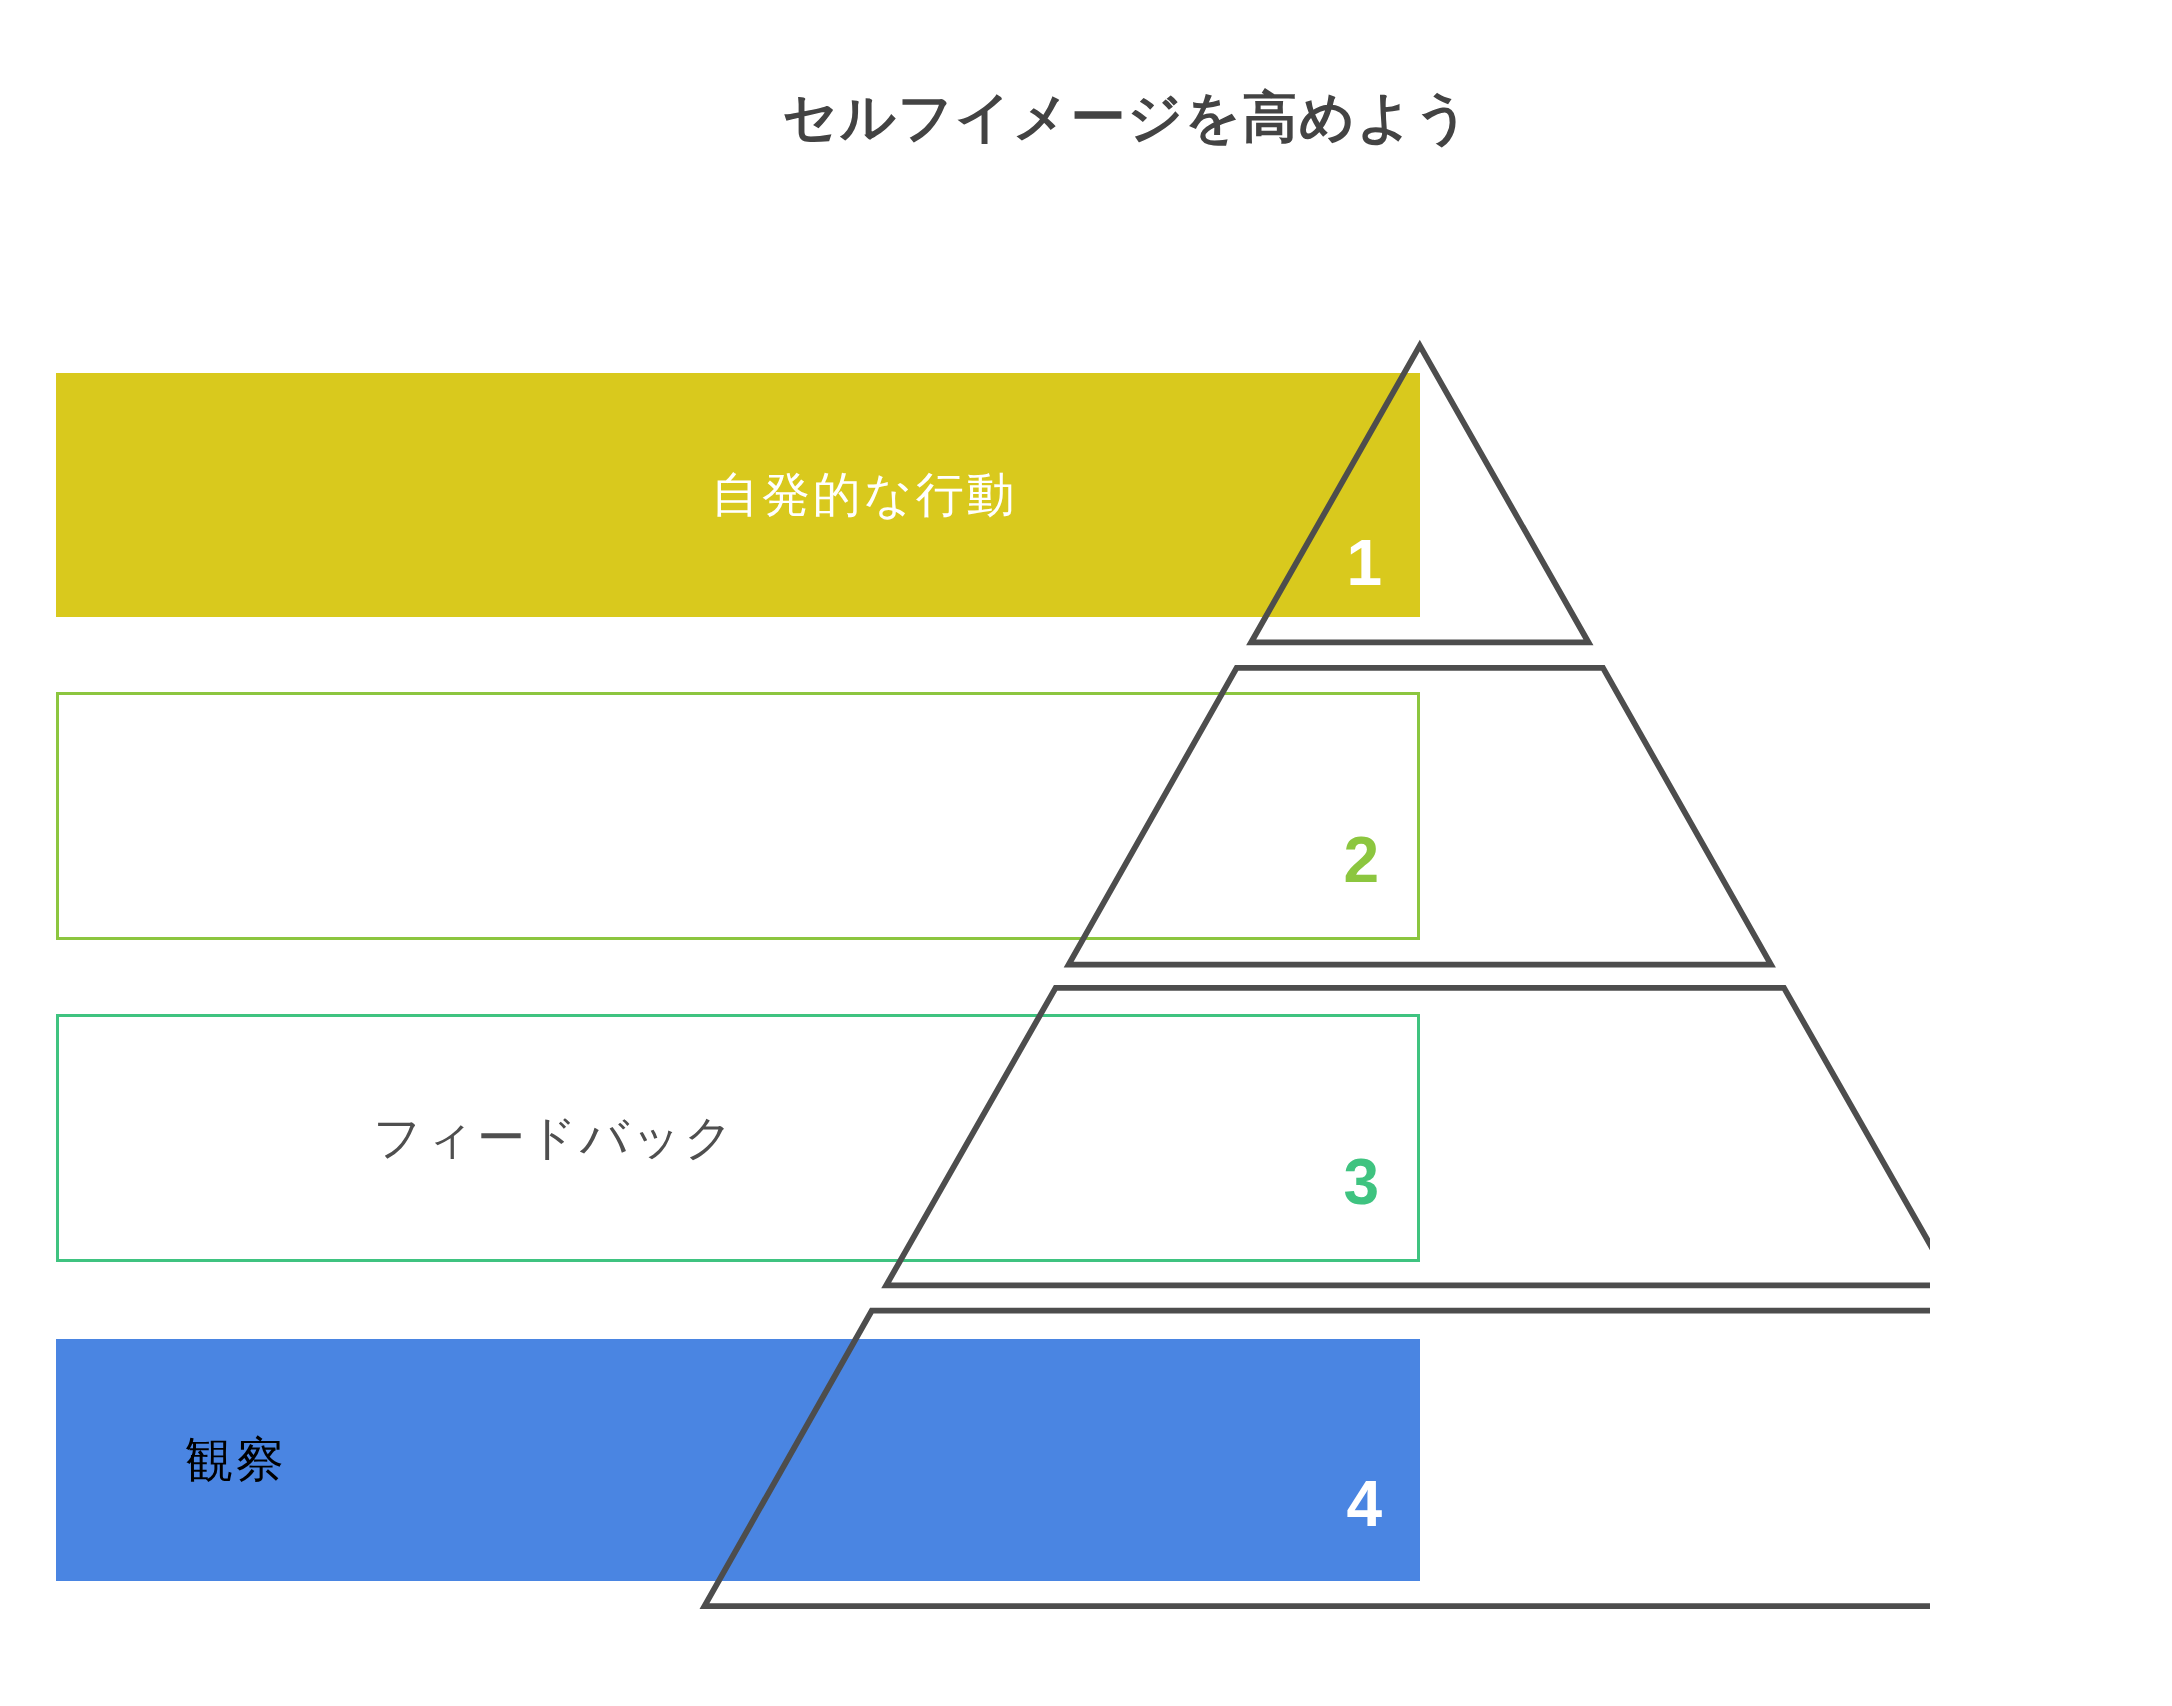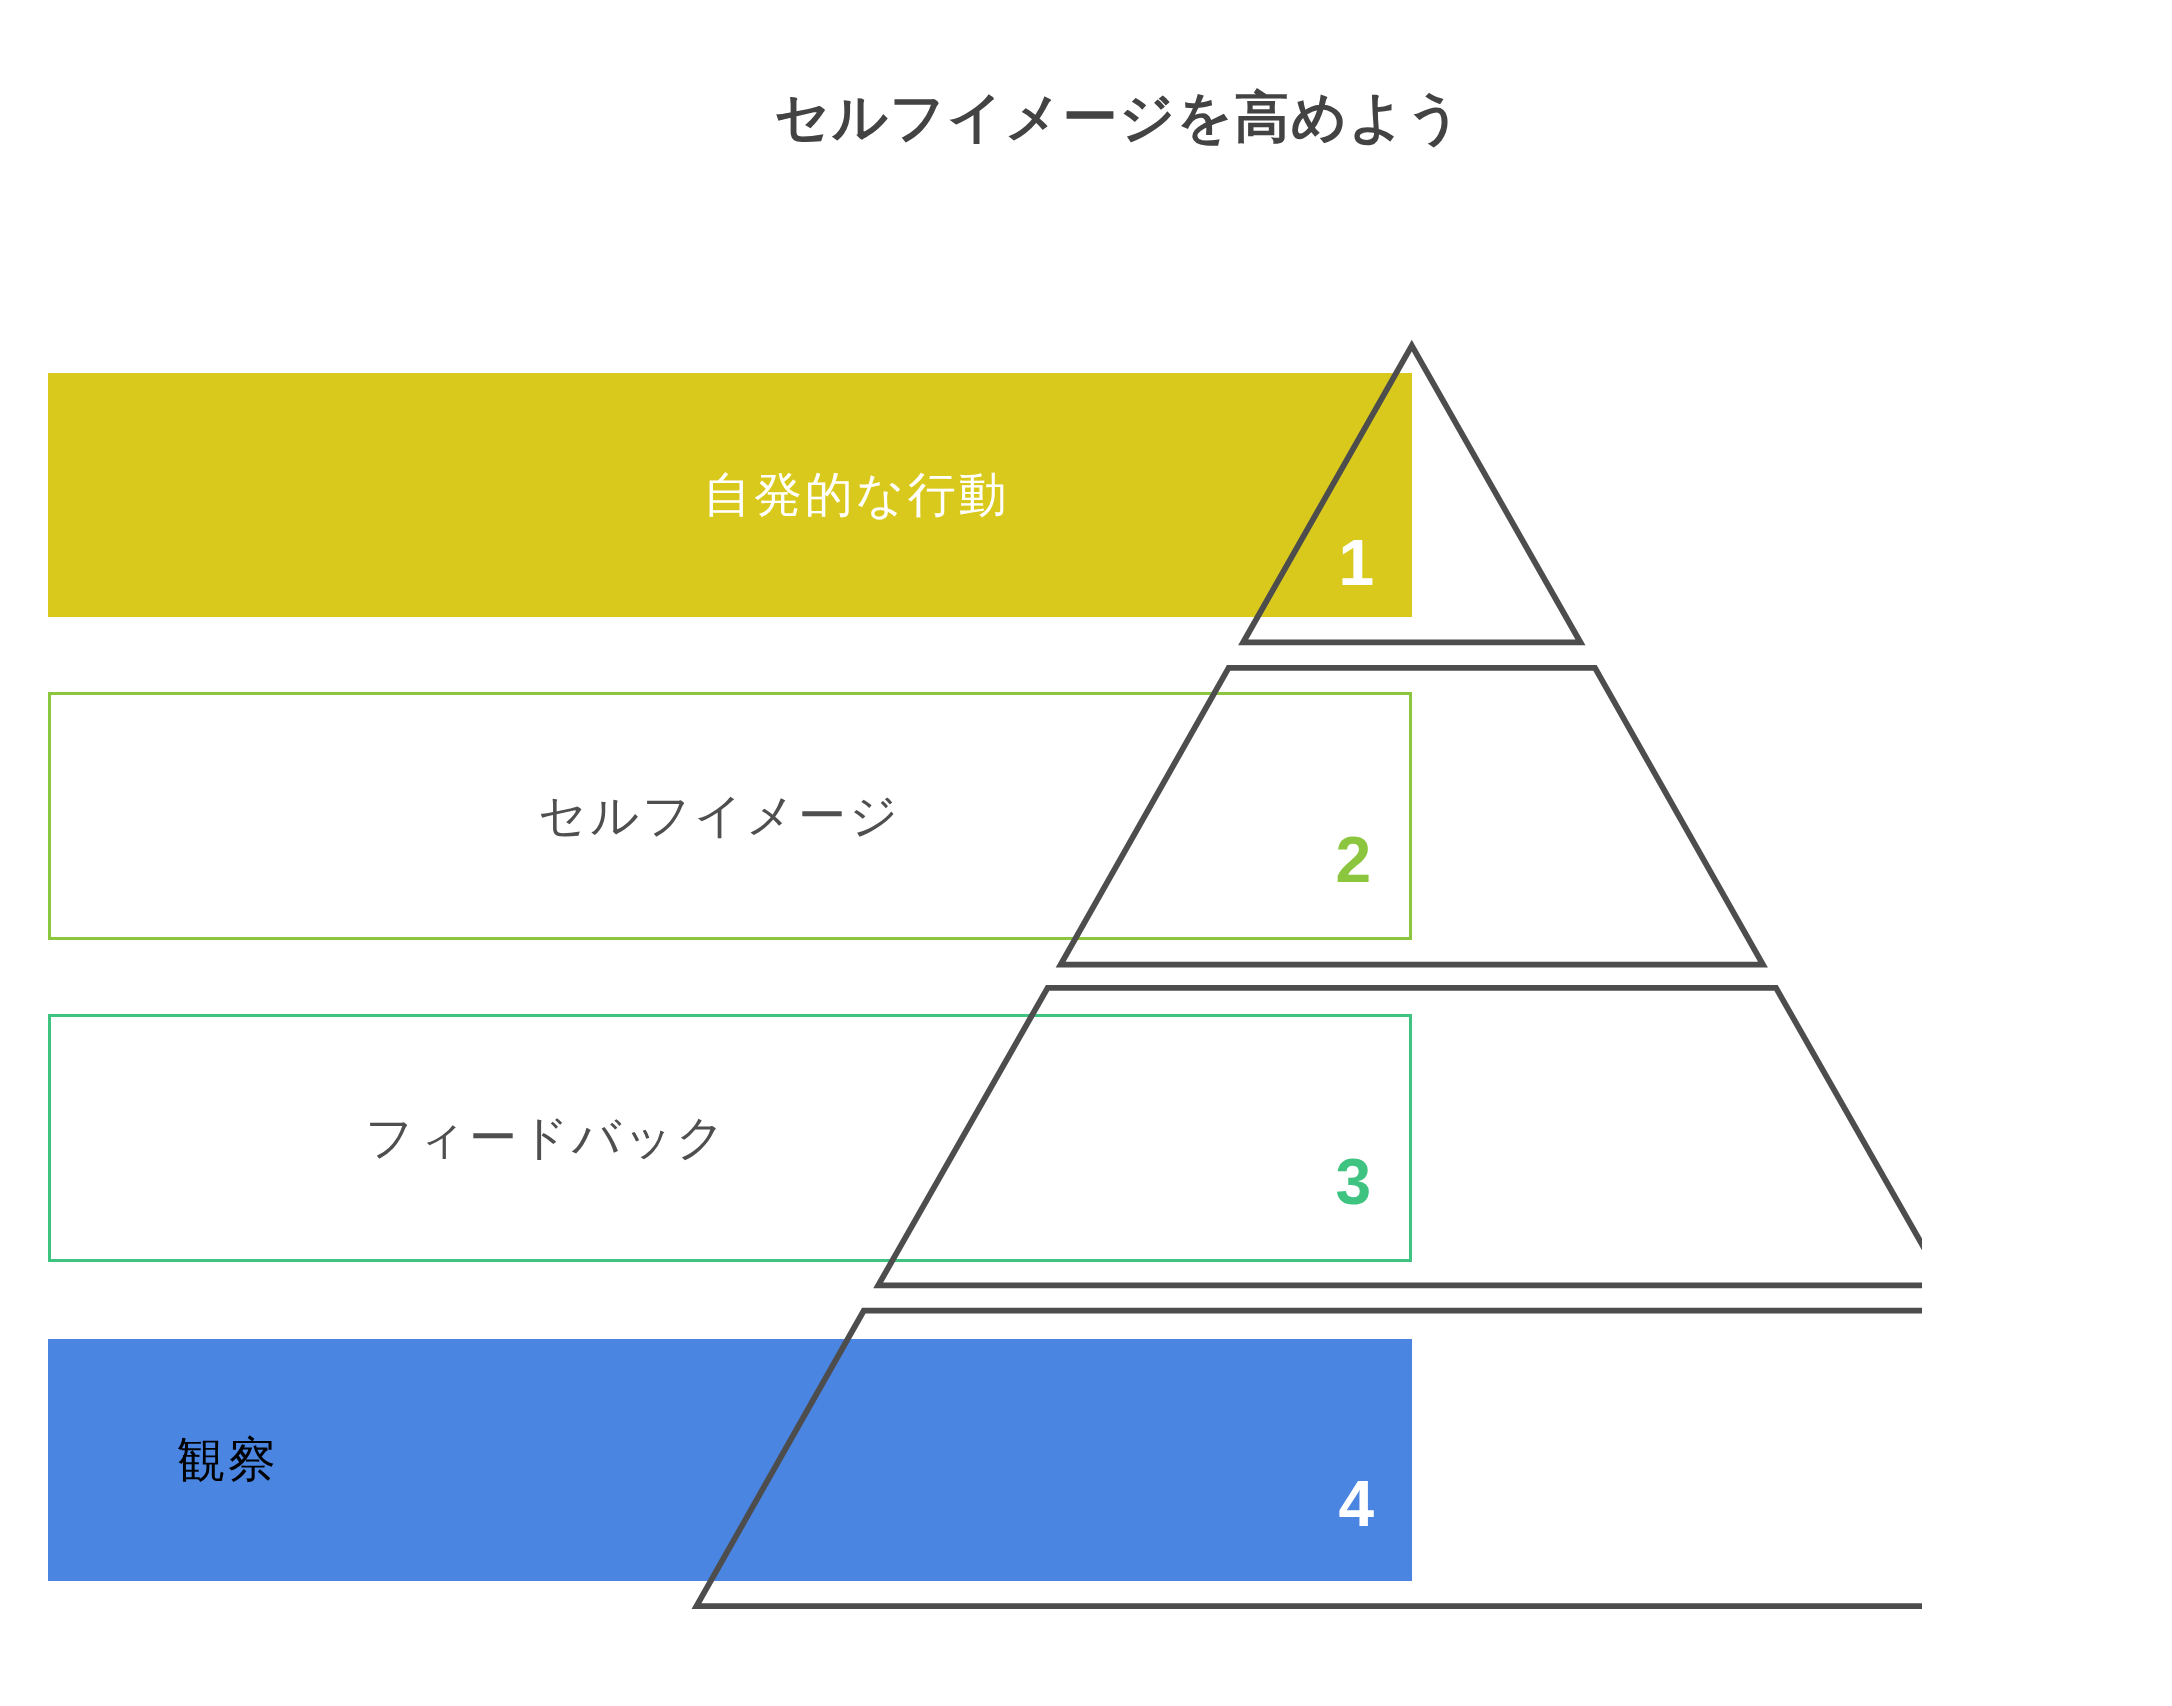--- a/index.html
+++ b/index.html
@@ -1,18 +1,19 @@
 <!DOCTYPE html>
 <html style="--title-color: #434343;font-size:11.6px"><head>
 <meta charset="utf-8">
 <style>
   html,body{margin:0;padding:0;background:#ffffff;}
   .canvas{
     position:relative;width:1922px;height:1707px;background:#ffffff;overflow:hidden;
     font-family:"Liberation Sans","DejaVu Sans",sans-serif;
+    margin-left:8px;
   }
   .title{
     position:absolute;top:81px;left:1119px;transform:translateX(-50%);
     font-size:55px;font-weight:bold;letter-spacing:1.4px;white-space:nowrap;
     color:var(--title-color,#434343);
   }
   .bar{
     position:absolute;left:48px;width:1364px;box-sizing:border-box;padding-left:7px;
   }
   .bar-1{top:373px;height:244px;}
@@ -42,21 +43,20 @@
 <div class="canvas">
 
   <div class="title">セルフイメージを高めよう</div>
 
   <div class="bar bar-1" style="background: rgb(217, 201, 29);">
     <span class="label" style="color: rgb(255, 255, 255);">自発的な行動</span>
     <span class="num" style="color: rgb(255, 255, 255);">1</span>
   </div>
 
   <div class="bar bar-2" style="background: rgb(255, 255, 255); border: 3.6px solid rgb(140, 198, 63);">
-    <span class="label" style="color: rgb(79, 79, 79);">セルフイメージ</span>
     <span class="num" style="color: rgb(140, 198, 63);">2</span>
   </div>
 
   <div class="bar bar-3" style="background: rgb(255, 255, 255); border: 3.6px solid rgb(63, 195, 128);">
     <span class="label" style="color: rgb(79, 79, 79);">フィードバック</span>
     <span class="num" style="color: rgb(63, 195, 128);">3</span>
   </div>
 
   <div class="bar bar-4" style="background: rgb(74, 133, 226);">
     <span class="label" style="color: #000000;">観察</span>

